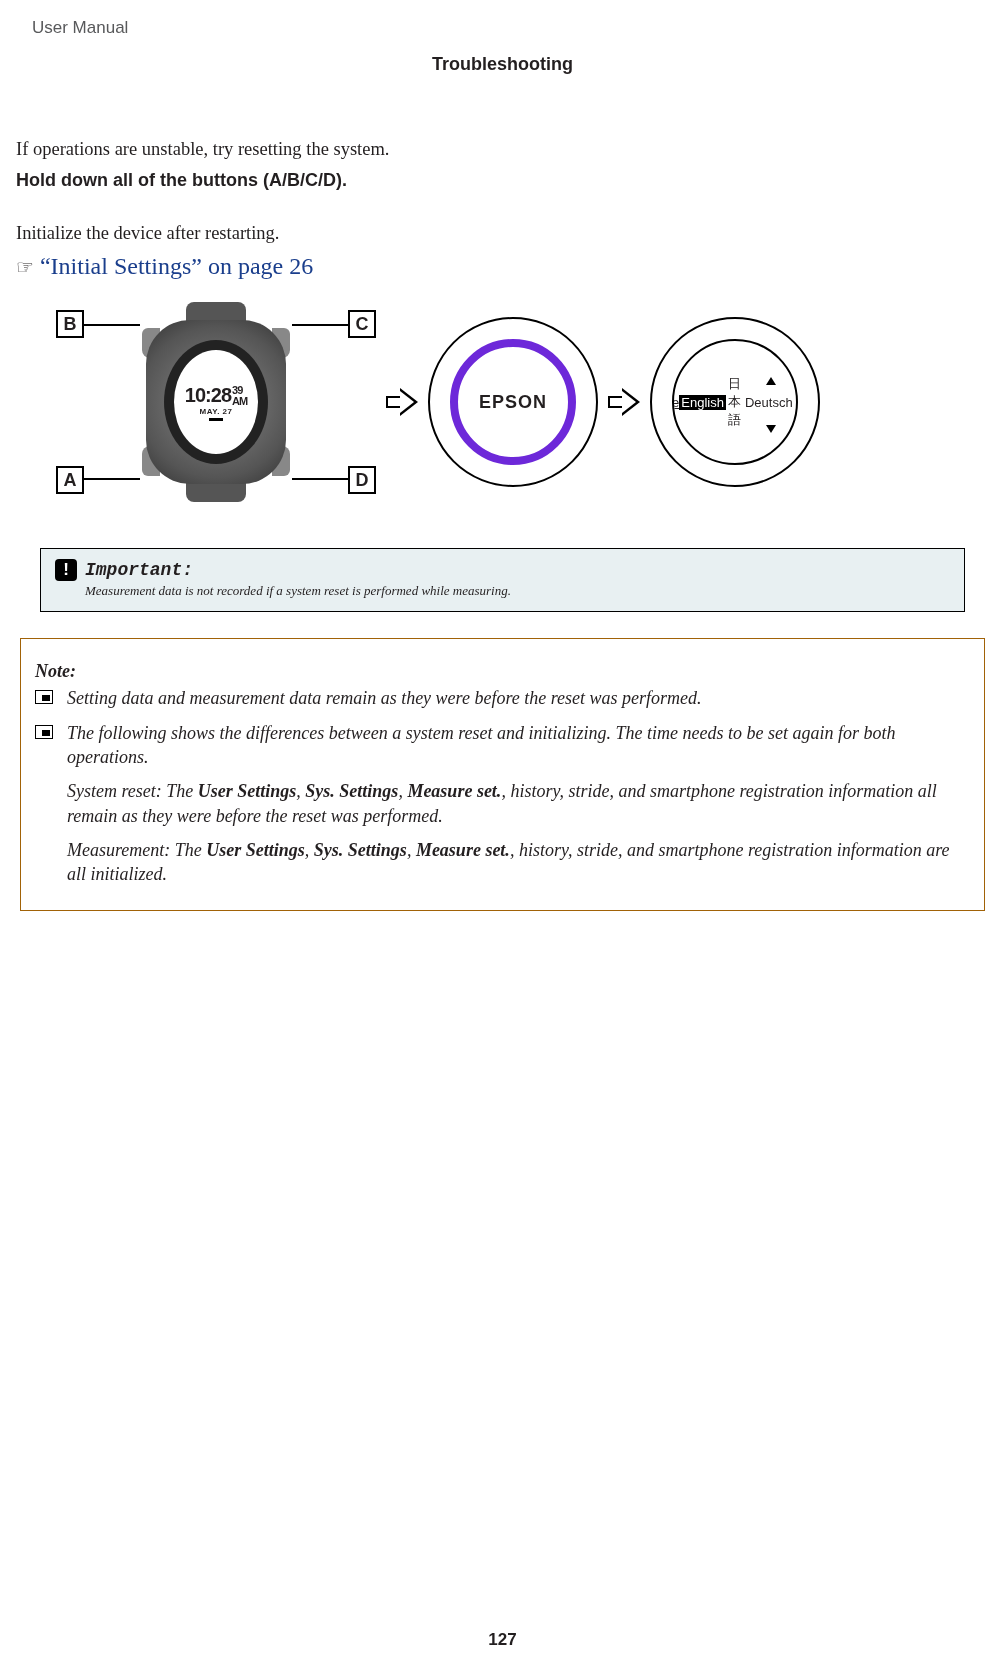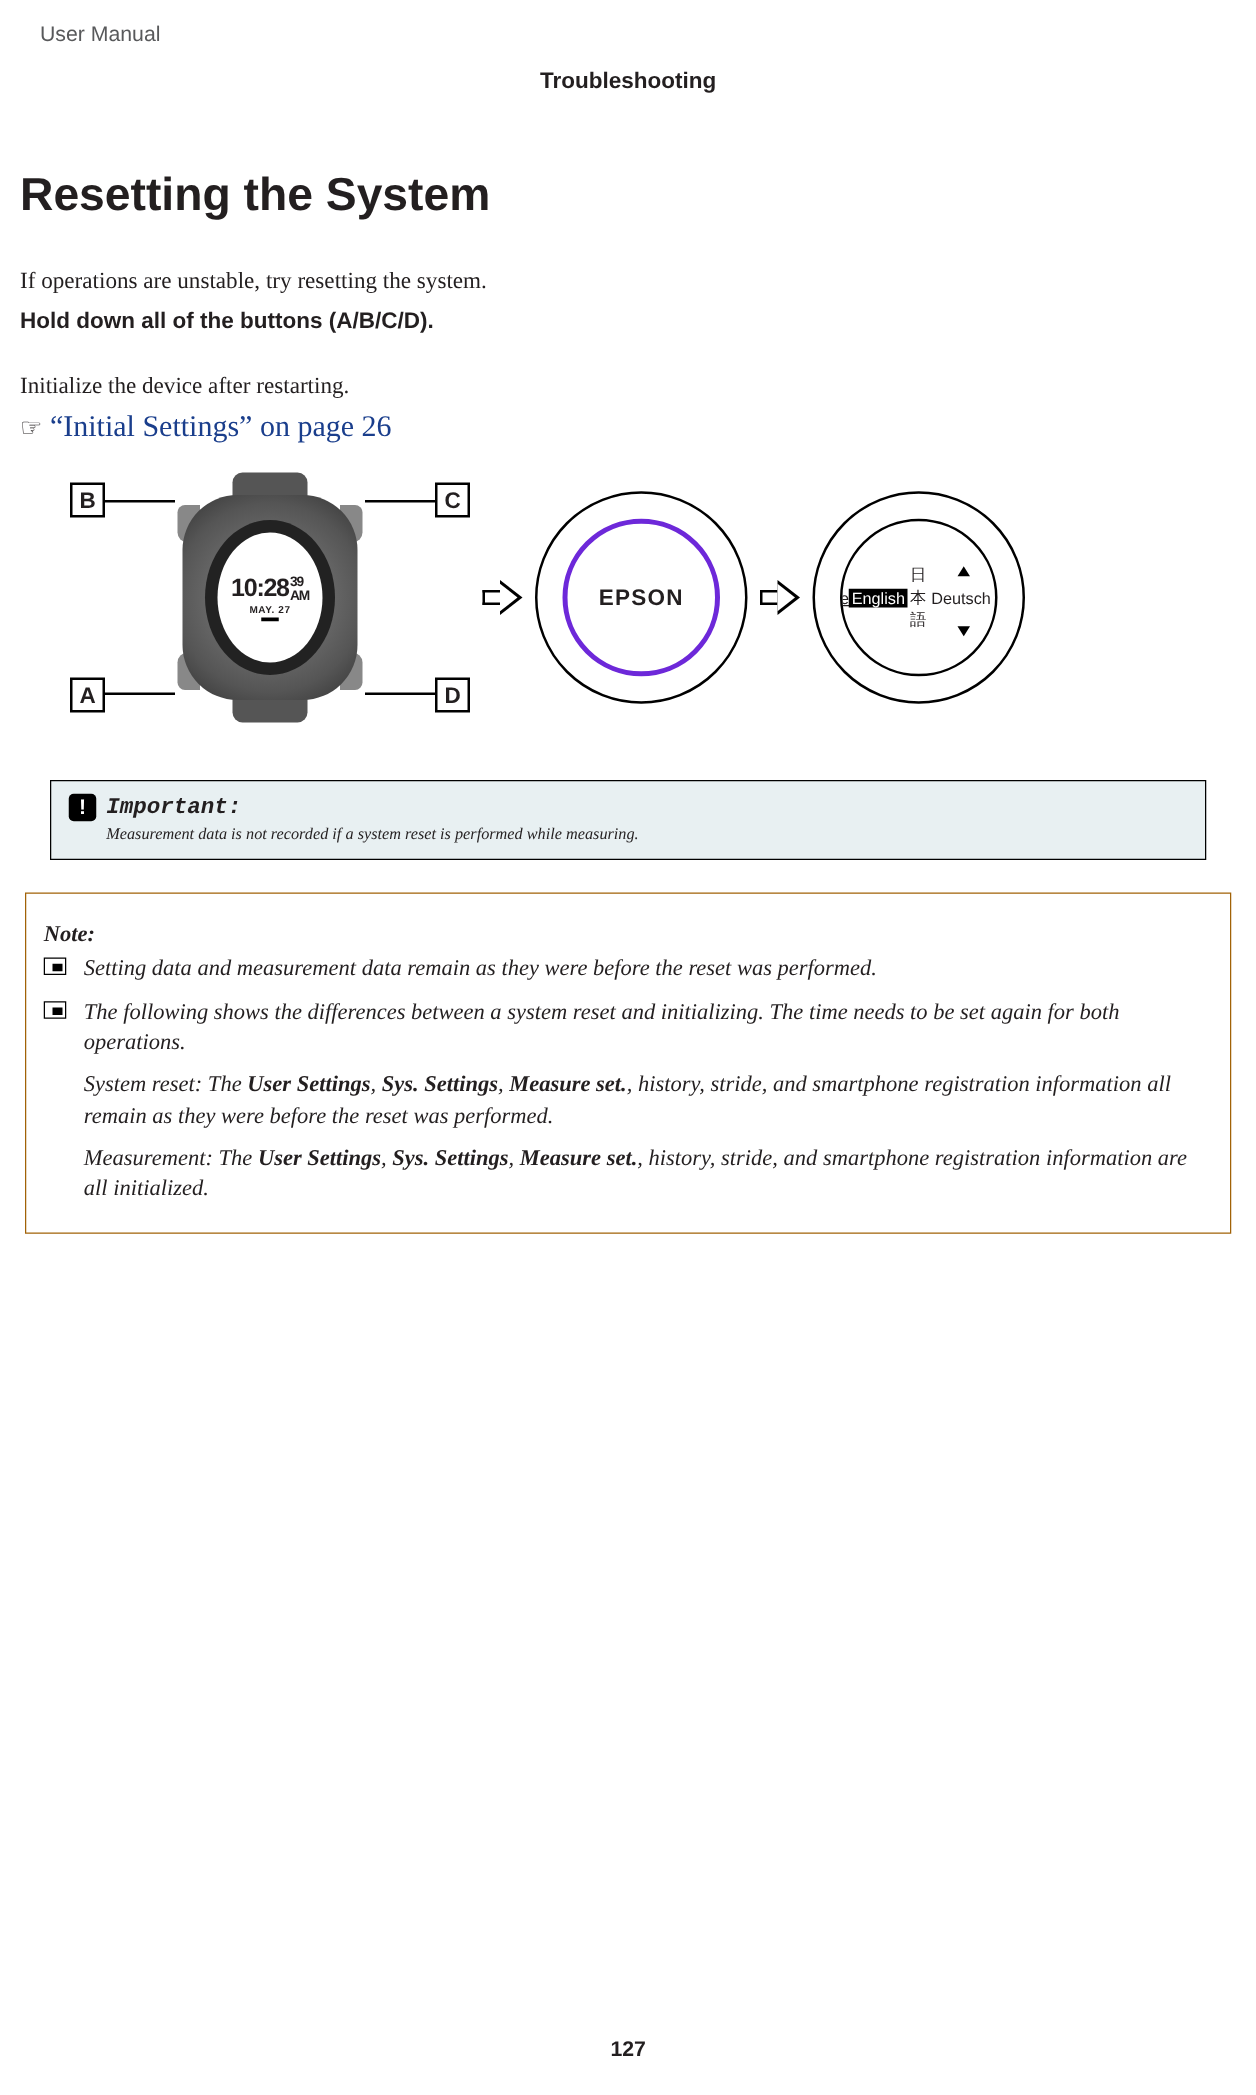--- a/index.html
+++ b/index.html
@@ -137,21 +137,21 @@
     .arrow-tail {
       width:14px; height:12px; border:2px solid #000; border-right:none;
     }
     .arrow-wrap{ display:flex; align-items:center; }
 
     .circle-screen {
       width:170px; height:170px; border:2px solid #000; border-radius:50%;
       display:flex; align-items:center; justify-content:center; position:relative;
     }
     .circle-inner {
-      width:126px; height:126px; border:4px solid #6d28d9; border-radius:50%;
+      width:126px; height:126px; border:8px solid #6d28d9; border-radius:50%;
       display:flex; align-items:center; justify-content:center;
     }
     .epson-logo { font-family: Arial, sans-serif; font-weight:900; font-size:18px; letter-spacing:1px; }
     .lang-screen {
       width:126px; height:126px; border:2px solid #000; border-radius:50%;
       background:#fff; overflow:hidden;
       display:flex; flex-direction:row; align-items:center; justify-content:center;
       font-family: Arial, sans-serif; font-size:13px;
       position:relative;
     }
@@ -195,21 +195,20 @@
       font-family: "Segoe UI", Arial, sans-serif; font-weight:700; font-size:17px;
     }
   </style>
 </head>
 <body>
 
 <div class="header-label">User Manual</div>
 <div class="section-label">Troubleshooting</div>
 
 <div class="content">
-  <h1>Resetting the System</h1>
 
   <p class="para">If operations are unstable, try resetting the system.</p>
   <p class="bold-instr">Hold down all of the buttons (A/B/C/D).</p>
 
   <p class="para">Initialize the device after restarting.</p>
 
   <div class="xref-row">
     <span class="hand-icon">☞</span>
     <span class="xref-link">“Initial Settings” on page 26</span>
   </div>

